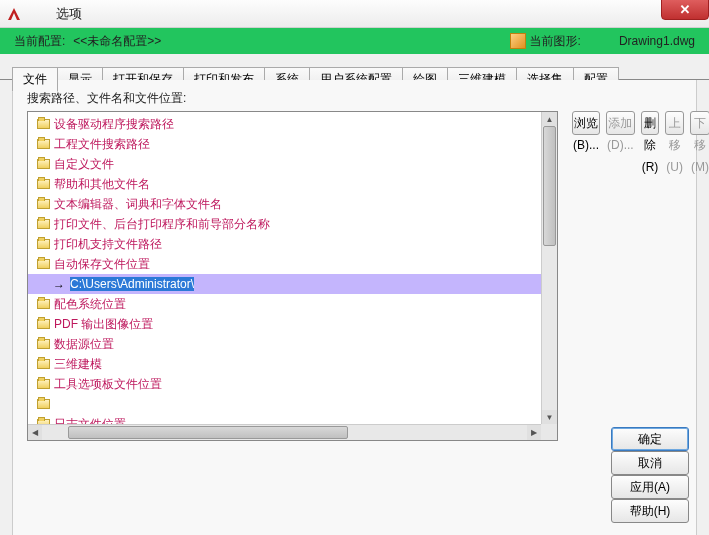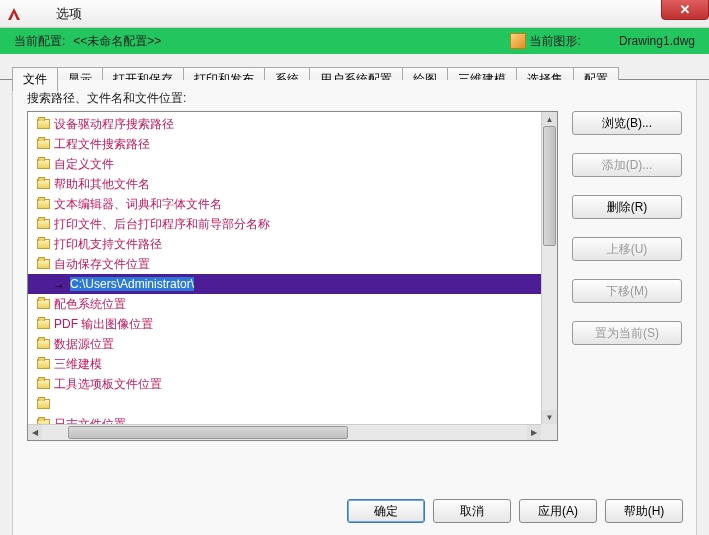--- a/index.html
+++ b/index.html
@@ -18,39 +18,39 @@
 .tab.active { background: #f8f8f8; border-bottom: 1px solid #f8f8f8; z-index: 2; }
 .tab-content { background: #f8f8f8; margin: 0 12px; padding: 10px 14px 8px 14px; border: 1px solid #ccc; border-top: none; height: 516px; position: relative; }
 .section-label { font-size: 12px; color: #222; margin-bottom: 4px; }
 .main-area { display: flex; gap: 14px; height: 330px; }
 .tree-wrap { flex: 1; border: 1px solid #888; background: #fff; position: relative; display: flex; flex-direction: column; }
 .tree { flex: 1; overflow: hidden; padding: 2px 0; }
 .tree-item { display: flex; align-items: center; height: 20px; padding: 0 4px 0 8px; font-size: 12px; color: #be185d; white-space: nowrap; cursor: default; }
 .tree-item .icon { width: 14px; height: 14px; margin-right: 4px; display: inline-flex; align-items: center; justify-content: center; flex-shrink: 0; }
 .folder-icon { background: linear-gradient(#fff2c0, #f0d060); border: 1px solid #c0a030; width: 13px; height: 10px; position: relative; }
 .folder-icon::before { content: ""; position: absolute; top: -3px; left: 0; width: 5px; height: 3px; background: #f0d060; border: 1px solid #c0a030; border-bottom: none; }
-.tree-item.selected { background: #4c1d95; color: #fff; padding-left: 24px; text-align: center; }
+.tree-item.selected { background: #c4b5fd; color: #fff; padding-left: 24px; text-align: center; }
 .tree-item.selected .path-text { background: #2b79d7; }
 .arrow-icon { width: 14px; height: 14px; display: inline-flex; align-items: center; justify-content: center; }
 .arrow-icon::after { content: "→"; font-size: 12px; color: #000; }
 .vscroll { width: 16px; background: #e8e8e8; border-left: 1px solid #ccc; position: absolute; right: 0; top: 0; bottom: 16px; }
 .vscroll .thumb { position: absolute; left: 1px; right: 1px; top: 14px; height: 120px; background: linear-gradient(90deg, #d8d8d8, #c0c0c0); border: 1px solid #999; border-radius: 2px; }
 .vscroll .arr { position: absolute; left: 0; right: 0; height: 14px; background: #e0e0e0; display: flex; align-items: center; justify-content: center; font-size: 8px; color: #555; }
 .vscroll .arr.up { top: 0; }
 .vscroll .arr.dn { bottom: 0; }
 .hscroll { position: absolute; left: 0; right: 16px; bottom: 0; height: 16px; background: #e8e8e8; border-top: 1px solid #ccc; }
 .hscroll .thumb { position: absolute; top: 1px; bottom: 1px; left: 40px; width: 280px; background: linear-gradient(#d8d8d8, #c0c0c0); border: 1px solid #999; border-radius: 2px; }
 .hscroll .arr { position: absolute; top: 0; bottom: 0; width: 14px; background: #e0e0e0; display: flex; align-items: center; justify-content: center; font-size: 8px; color: #555; }
 .hscroll .arr.lt { left: 0; }
 .hscroll .arr.rt { right: 0; }
 .corner { position: absolute; right: 0; bottom: 0; width: 16px; height: 16px; background: #e8e8e8; }
-.side-buttons { width: 110px; display: flex; flex-direction: column; gap: 18px; }
+.side-buttons { width: 110px; display: flex; flex-direction: row; gap: 6px; }
 .side-btn { height: 24px; border: 1px solid #999; background: linear-gradient(#fdfdfd, #e6e6e6); font-size: 12px; color: #000; border-radius: 3px; cursor: pointer; text-align: center; line-height: 22px; }
 .side-btn.disabled { color: #999; }
-.bottom-buttons { position: absolute; right: 26px; bottom: 12px; display: flex; gap: 8px; }
+.bottom-buttons { position: absolute; right: 20px; bottom: 12px; display: flex; gap: 0; flex-direction: column; }
 .bottom-btn { width: 78px; height: 24px; border: 1px solid #888; background: linear-gradient(#fdfdfd, #e6e6e6); font-size: 12px; border-radius: 3px; cursor: pointer; text-align: center; line-height: 22px; }
 .bottom-btn.primary { border: 1px solid #3a7ac0; box-shadow: 0 0 0 1px #6ea8e0 inset; }
 </style>
 </head>
 <body>
 
 <div class="titlebar">
   <span class="app-icon">
     <svg viewBox="0 0 16 16">
         <path d="M2 14 L8 2 L14 14 L11 14 L8 7 L5 14 Z" fill="#c02020"></path>

